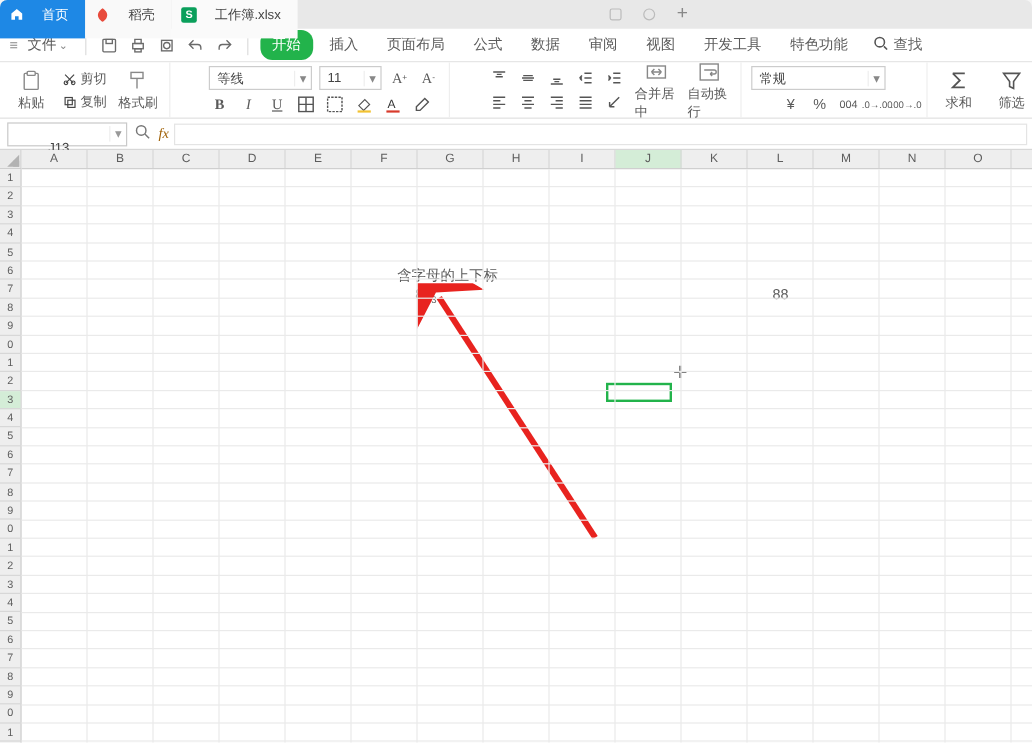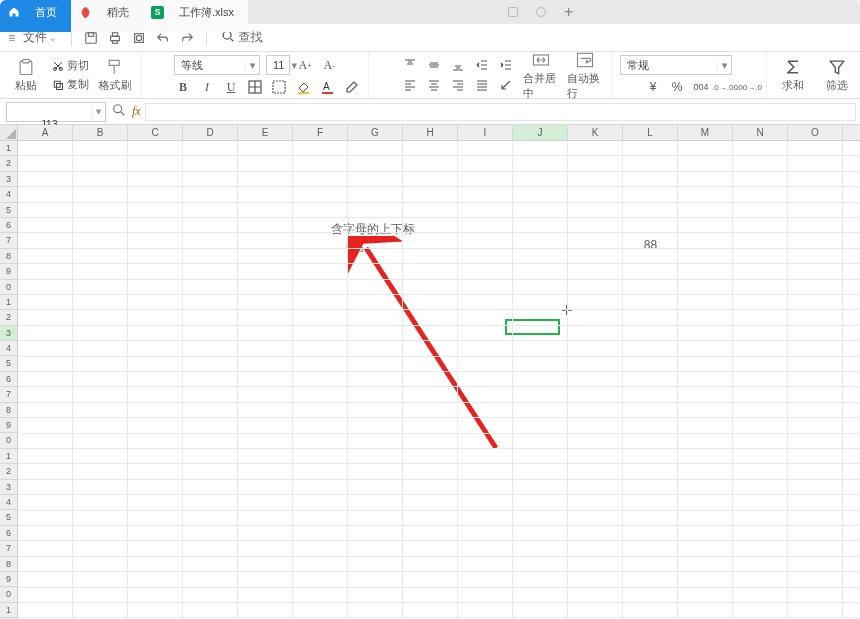--- a/index.html
+++ b/index.html
@@ -143,20 +143,31 @@
           <path d="M6 3 L2 7 L6 11 M2 7 H10 a3 3 0 0 1 3 3 v2"></path>
         </svg>
       </span>
     <span class="mini-ico">
         <svg viewBox="0 0 16 16" fill="none" stroke="#6a6a6a" stroke-width="1.3">
           <path d="M10 3 L14 7 L10 11 M14 7 H6 a3 3 0 0 0 -3 3 v2"></path>
         </svg>
       </span>
   </div>
   <div class="sep-v"></div>
+  <div class="ribbon-tabs">
+    <div class="rtab active">开始</div>
+    <div class="rtab">插入</div>
+    <div class="rtab">页面布局</div>
+    <div class="rtab">公式</div>
+    <div class="rtab">数据</div>
+    <div class="rtab">审阅</div>
+    <div class="rtab">视图</div>
+    <div class="rtab">开发工具</div>
+    <div class="rtab">特色功能</div>
+  </div>
   <div class="search-wrap">
     <span><svg width="14" height="14" viewBox="0 0 16 16" fill="none" stroke="#555" stroke-width="1.5">
           <circle cx="7" cy="7" r="4.5"></circle>
           <path d="M11 11 L14 14"></path>
         </svg></span>
     <span>查找</span>
   </div>
 </div>
 
 <div class="ribbon">
@@ -194,21 +205,21 @@
     </div>
   </div>
 
   <div class="rib-grp">
     <div class="col">
       <div class="b-row">
         <div class="combo" style="width:86px">
             <span class="lbl">等线</span>
             <span class="drop">▾</span>
           </div>
-        <div class="combo" style="width:24px">
+        <div class="combo" style="width:52px">
             <span class="lbl">11</span>
             <span class="drop">▾</span>
           </div>
         <span class="b-ico" style="font-family:serif;">A<sup style="font-size:7px;">+</sup></span>
         <span class="b-ico" style="font-family:serif;">A<sup style="font-size:7px;">-</sup></span>
       </div>
       <div class="b-row">
         <span class="b-ico" style="font-weight:bold;font-family:serif;">B</span>
         <span class="b-ico" style="font-style:italic;font-family:serif;">I</span>
         <span class="b-ico" style="text-decoration:underline;font-family:serif;">U</span>

